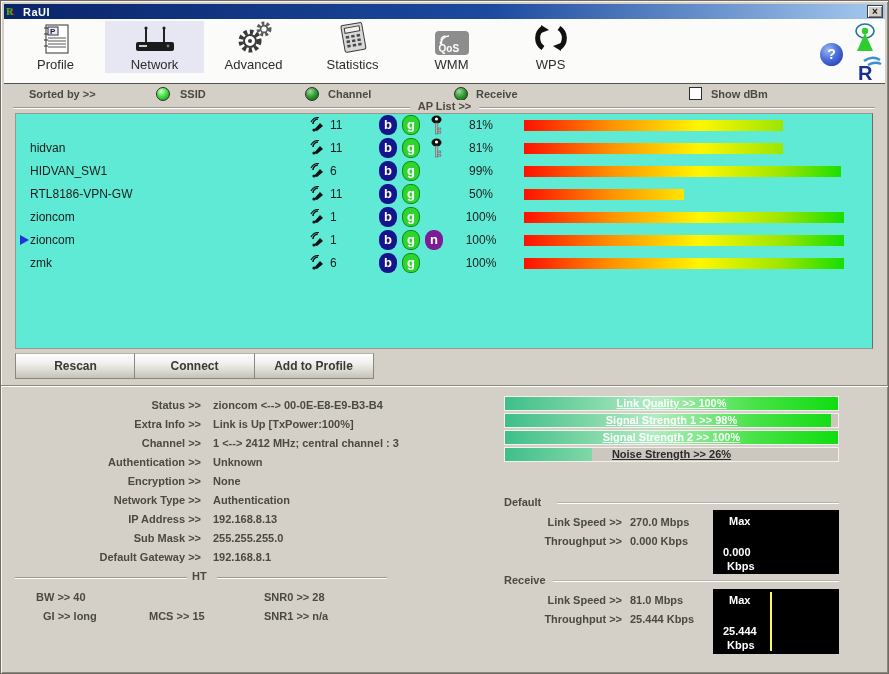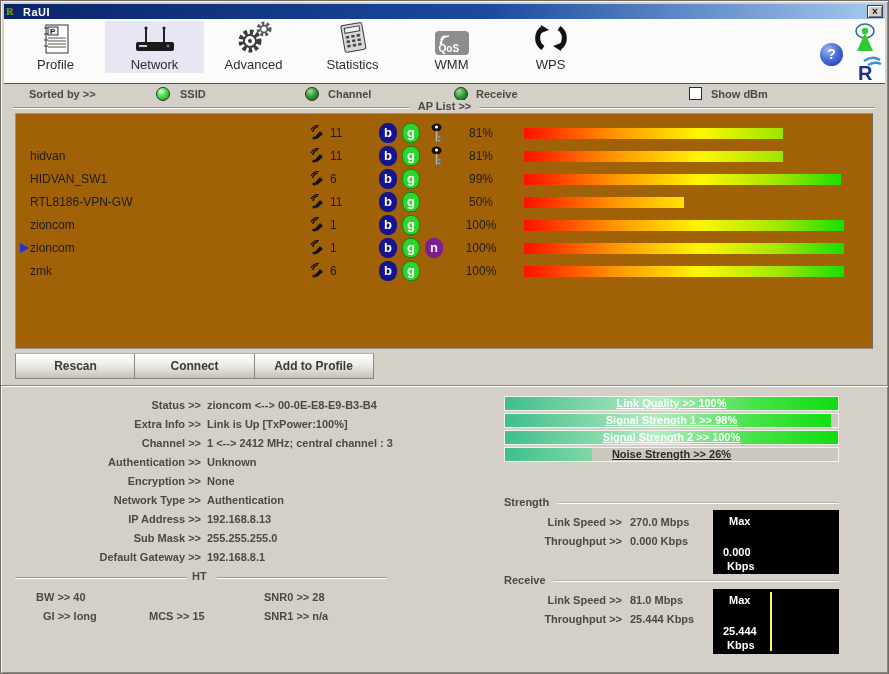--- a/index.html
+++ b/index.html
@@ -31,22 +31,22 @@
   .sortbar{position:absolute;left:19px;top:83px;right:3px;height:20px;text-align:right;}
   .slabel{position:absolute;font:bold 11px/20px "Liberation Sans",sans-serif;color:#4a4a42;}
   .radio{position:absolute;top:3px;width:14px;height:14px;border-radius:50%;border:1px solid #2c2c2c;cursor:pointer;
     background:radial-gradient(circle at 35% 28%,#9fd89f 0%,#2d9a2d 50%,#0e5c0e 100%);}
   .radio.on{background:radial-gradient(circle at 35% 28%,#d2ffc8 0%,#44e044 45%,#138a13 100%);}
   .checkbox{position:absolute;top:3px;width:13px;height:13px;background:#fff;border:1px solid #2c2c2c;cursor:pointer;}
   
   .groupline{position:absolute;left:12px;right:13px;top:106px;height:2px;border-top:1px solid #9a988e;border-bottom:1px solid #fff;}
   .grouplabel{position:absolute;top:99px;left:50%;transform:translateX(-50%);background:#d4d0c8;padding:0 8px;
     font:bold 11px "Liberation Sans",sans-serif;color:#4a4a42;}
-  .aplist{position:absolute;left:14px;top:112px;width:858px;height:236px;background:#a16207;
-    border:1px solid #9a988e;border-right-color:#6e6c63;padding-top:8px;}
+  .aplist{position:absolute;left:14px;top:112px;width:858px;height:236px;background:#5eead4;
+    border:1px solid #9a988e;border-right-color:#6e6c63;}
   .row{position:relative;height:23px;cursor:pointer;}
   .arrow{position:absolute;left:4px;top:6px;width:0;height:0;border-left:9px solid #2231d8;
     border-top:5px solid transparent;border-bottom:5px solid transparent;}
   .ssid{position:absolute;left:14px;top:4px;font:12px "Liberation Sans",sans-serif;color:#1c1c1c;}
   .chicon{position:absolute;left:294px;top:3px;}
   .chnum{position:absolute;left:314px;top:4px;font:12px "Liberation Sans",sans-serif;color:#1c1c1c;}
   .badge{position:absolute;top:1px;width:18px;height:20px;border-radius:8px/9px;color:#fff;
     font:bold 13px/20px "Liberation Sans",sans-serif;text-align:center;}
   .badge.b{left:363px;background:#14148c;}
   .badge.g{left:386px;background:#2fd52f;border:1px solid #0d8a0d;line-height:18px;}
@@ -59,21 +59,21 @@
     background:linear-gradient(90deg,#ff1000 0%,#ff9400 28%,#fff600 55%,#a0e600 80%,#16df00 100%);}
   
   .btn{position:absolute;top:352px;width:121px;height:26px;cursor:pointer;
     background:linear-gradient(180deg,#ffffff 0%,#f0efec 40%,#d8d5ce 75%,#c5c1b8 100%);
     border:1px solid #8a887e;border-top-color:#b5b2a9;font:bold 12px/24px "Liberation Sans",sans-serif;
     color:#3a3a34;text-align:center;}
   .hdiv{position:absolute;left:0;right:0;top:384px;height:2px;border-top:1px solid #8a887e;border-bottom:1px solid #fff;}
   
   .inforow{position:absolute;left:0;height:19px;font:bold 11px/19px "Liberation Sans",sans-serif;color:#4a4a42;white-space:nowrap;}
   .inforow .lbl{display:inline-block;width:200px;text-align:right;}
-  .inforow .val{margin-left:6px;}
+  .inforow .val{margin-left:12px;}
   .htline{position:absolute;top:576px;height:2px;border-top:1px solid #9a988e;border-bottom:1px solid #fff;}
   .htlabel{position:absolute;top:569px;left:191px;font:bold 11px "Liberation Sans",sans-serif;color:#4a4a42;}
   .htitem{position:absolute;font:bold 11px "Liberation Sans",sans-serif;color:#4a4a42;white-space:nowrap;}
   
   .qbar{position:absolute;left:503px;width:335px;height:15px;background:#ccc8c0;border:1px solid #f2f1ec;}
   .qfill{position:absolute;left:0;top:0;height:13px;overflow:hidden;}
   .qgrad{position:absolute;left:0;top:0;width:333px;height:13px;
     background:linear-gradient(90deg,#3fbf8a 0%,#7ed6a6 25%,#b2ecc2 45%,#47e247 75%,#10dd10 100%);}
   .qtext{position:absolute;left:0;right:0;top:0;text-align:center;font:bold 11px/13px "Liberation Sans",sans-serif;color:#fff;text-decoration:underline;}
   .qtext.dark{color:#2a2a2a;}
@@ -451,21 +451,21 @@
       </span>
     <span class="qtext">Signal Strength 2 &gt;&gt; 100%</span>
   </div>
   <div class="qbar" style="top:446px">
     <span class="qfill" style="width: 26%;">
         <span class="qgrad"></span>
       </span>
     <span class="qtext dark">Noise Strength &gt;&gt; 26%</span>
   </div>
 
-  <span class="sechead" style="left:503px;top:495px">Strength</span>
+  <span class="sechead" style="left:503px;top:495px">Default</span>
   <div class="secline" style="left:556px;width:282px;top:501px"></div>
   <div class="txrow" style="left:503px;top:512px"><span class="lbl">Link Speed &gt;&gt;</span><span class="val">270.0 Mbps</span></div>
   <div class="txrow" style="left:503px;top:531px"><span class="lbl">Throughput &gt;&gt;</span><span class="val">0.000 Kbps</span></div>
   <div class="blackbox" style="top:509px;height:64px">
     <span class="max">Max</span>
     <span class="bval">0.000</span>
     <span class="bunit">Kbps</span>
   </div>
 
   <span class="sechead" style="left:503px;top:573px">Receive</span>

